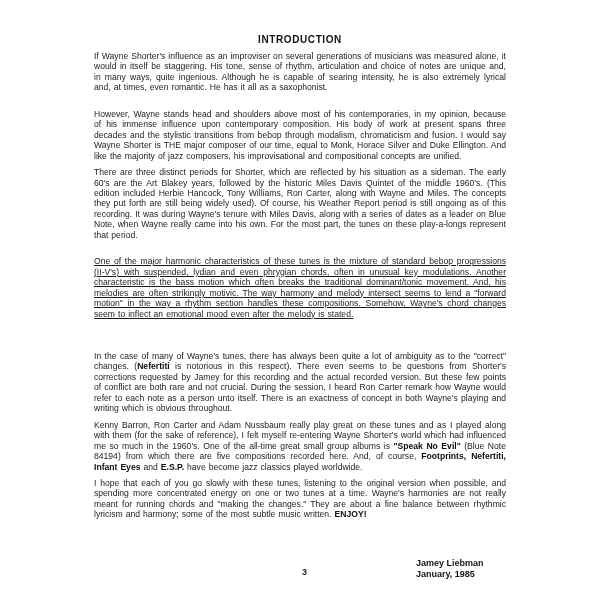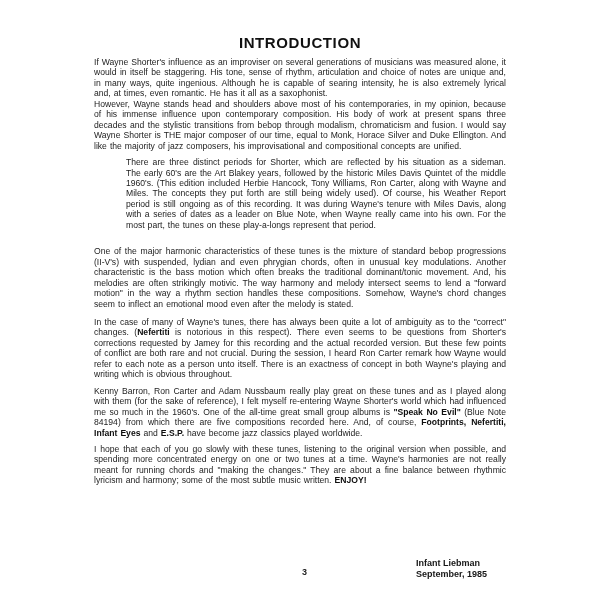--- a/index.html
+++ b/index.html
@@ -12,40 +12,40 @@
     width: 600px;
     height: 600px;
     background: #ffffff;
     overflow: hidden;
     font-family: "Liberation Sans", sans-serif;
     color: #1c1c1c;
   }
   .page-title {
     padding-top: 34px;
     text-align: center;
-    font-size: 15px;
+    font-size: 10px;
     font-weight: bold;
     letter-spacing: 0.6px;
     color: #111111;
   }
   .body-text {
     width: 412px;
     margin: 6px auto 0 auto;
   }
   .body-text p {
     font-size: 8.6px;
     line-height: 10.45px;
     text-align: justify;
     margin: 0;
     word-spacing: 0.6px;
   }
-  .body-text p.p1 { }
+  .body-text p.p1 { margin-bottom: 16px; }
   .body-text p.p2 { margin-bottom: 6px; }
-  .body-text p.p3 { margin-bottom: 16px; margin-left: 32px; }
-  .body-text p.p4 { margin-bottom: 8px; }
+  .body-text p.p3 { margin-bottom: 16px; }
+  .body-text p.p4 { margin-bottom: 32px; text-decoration: underline; }
   .body-text p.p5 { margin-bottom: 6px; }
   .body-text p.p6 { margin-bottom: 6px; }
   .body-text p b { color: #0e0e0e; }
   .page-number {
     position: absolute;
     left: 302px;
     top: 567px;
     font-size: 9px;
     font-weight: bold;
     color: #222222;
@@ -69,16 +69,16 @@
     <p class="p1"><span>If Wayne Shorter's influence as an improviser on several generations of musicians was measured alone, it would in itself be staggering. His tone, sense of rhythm, articulation and choice of notes are unique and, in many ways, quite ingenious. Although he is capable of searing intensity, he is also extremely lyrical and, at times, even romantic. He has it all as a saxophonist.</span></p>
     <p class="p2"><span>However, Wayne stands head and shoulders above most of his contemporaries, in my opinion, because of his immense influence upon contemporary composition. His body of work at present spans three decades and the stylistic transitions from bebop through modalism, chromaticism and fusion. I would say Wayne Shorter is THE major composer of our time, equal to Monk, Horace Silver and Duke Ellington. And like the majority of jazz composers, his improvisational and compositional concepts are unified.</span></p>
     <p class="p3"><span>There are three distinct periods for Shorter, which are reflected by his situation as a sideman. The early 60's are the Art Blakey years, followed by the historic Miles Davis Quintet of the middle 1960's. (This edition included Herbie Hancock, Tony Williams, Ron Carter, along with Wayne and Miles. The concepts they put forth are still being widely used). Of course, his Weather Report period is still ongoing as of this recording. It was during Wayne's tenure with Miles Davis, along with a series of dates as a leader on Blue Note, when Wayne really came into his own. For the most part, the tunes on these play-a-longs represent that period.</span></p>
     <p class="p4"><span>One of the major harmonic characteristics of these tunes is the mixture of standard bebop progressions (II-V's) with suspended, lydian and even phrygian chords, often in unusual key modulations. Another characteristic is the bass motion which often breaks the traditional dominant/tonic movement. And, his melodies are often strikingly motivic. The way harmony and melody intersect seems to lend a "forward motion" in the way a rhythm section handles these compositions. Somehow, Wayne's chord changes seem to inflect an emotional mood even after the melody is stated.</span></p>
     <p class="p5"><span>In the case of many of Wayne's tunes, there has always been quite a lot of ambiguity as to the "correct" changes. (</span><b>Nefertiti</b><span> is notorious in this respect). There even seems to be questions from Shorter's corrections requested by Jamey for this recording and the actual recorded version. But these few points of conflict are both rare and not crucial. During the session, I heard Ron Carter remark how Wayne would refer to each note as a person unto itself. There is an exactness of concept in both Wayne's playing and writing which is obvious throughout.</span></p>
     <p class="p6"><span>Kenny Barron, Ron Carter and Adam Nussbaum really play great on these tunes and as I played along with them (for the sake of reference), I felt myself re-entering Wayne Shorter's world which had influenced me so much in the 1960's. One of the all-time great small group albums is </span><b>"Speak No Evil"</b><span> (Blue Note 84194) from which there are five compositions recorded here. And, of course, </span><b>Footprints, Nefertiti, Infant Eyes</b><span> and </span><b>E.S.P.</b><span> have become jazz classics played worldwide.</span></p>
     <p class="p7"><span>I hope that each of you go slowly with these tunes, listening to the original version when possible, and spending more concentrated energy on one or two tunes at a time. Wayne's harmonies are not really meant for running chords and "making the changes." They are about a fine balance between rhythmic lyricism and harmony; some of the most subtle music written. </span><b>ENJOY!</b></p>
   </div>
   <div class="page-number">3</div>
   <div class="author-credit">
-    <div>Infant Liebman</div>
-    <div>September, 1985</div>
+    <div>Jamey Liebman</div>
+    <div>January, 1985</div>
   </div>
 </div>
 
 </body></html>

